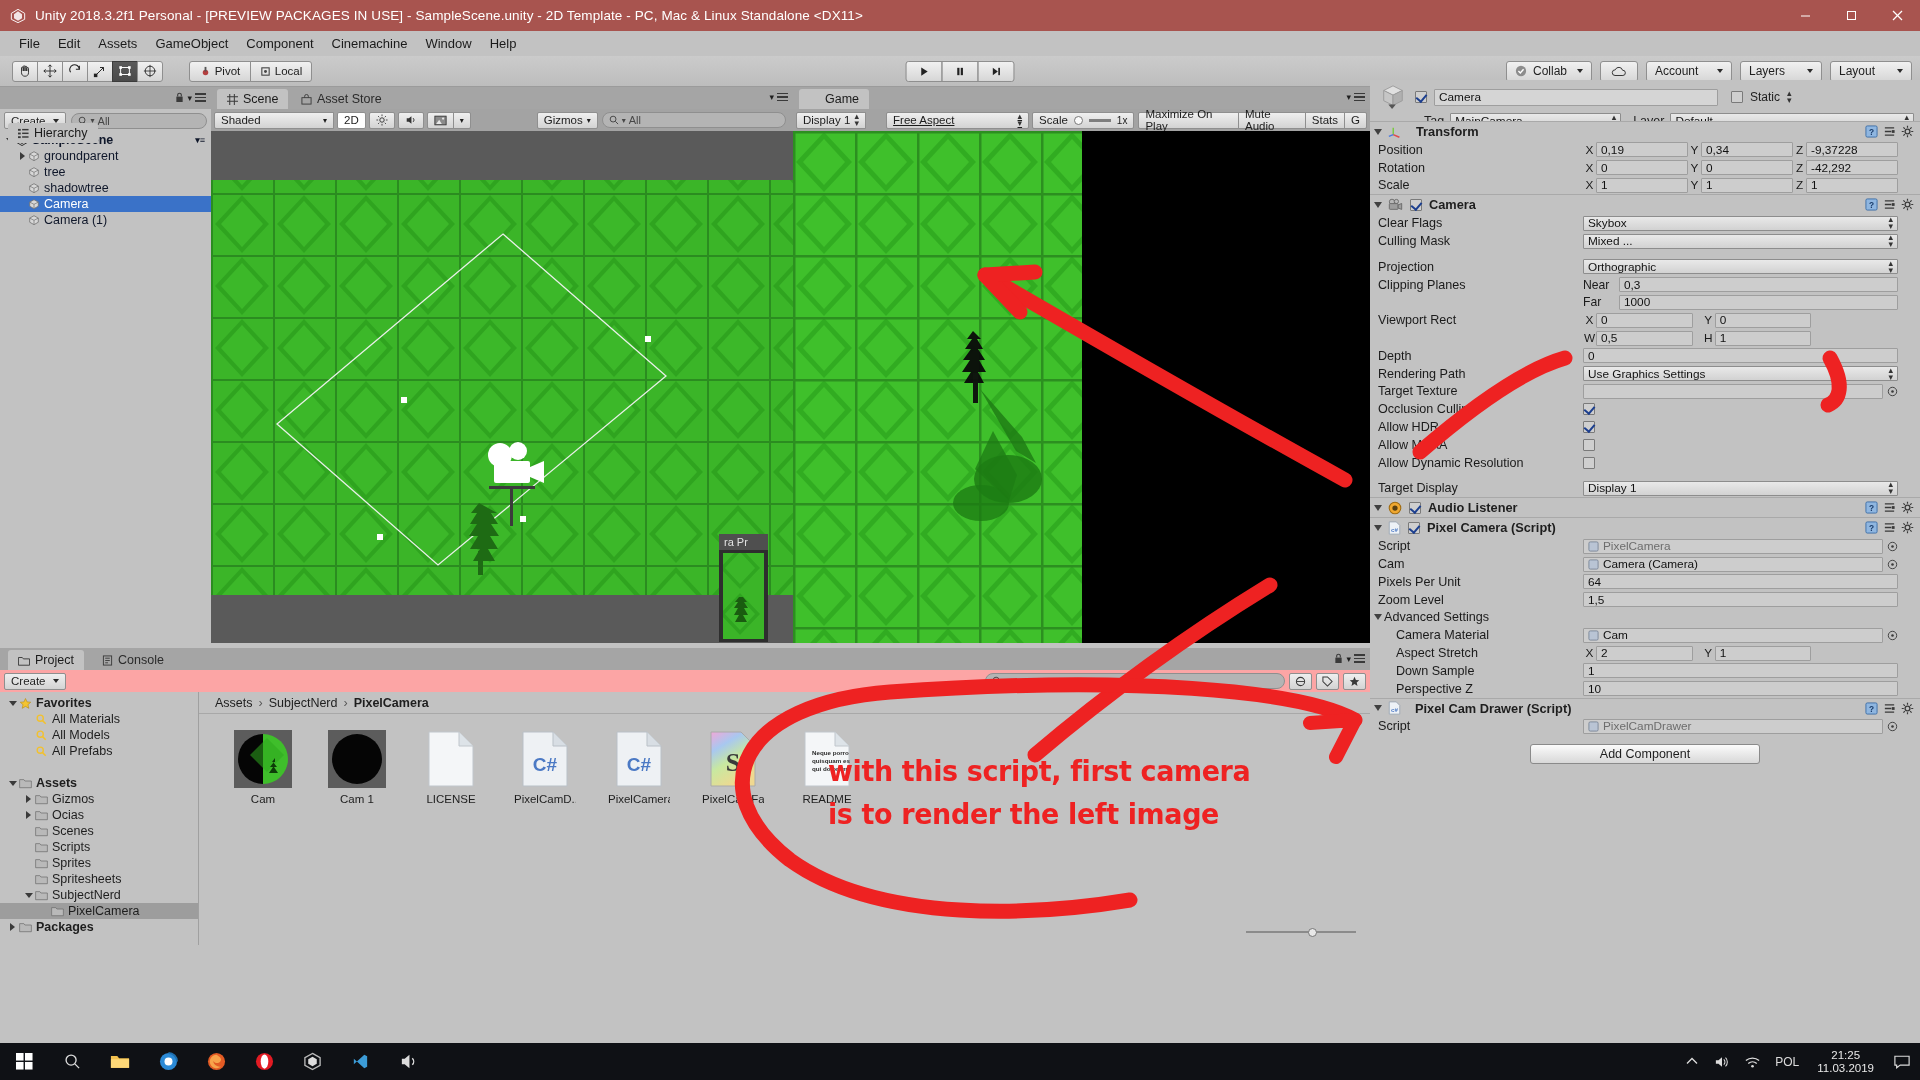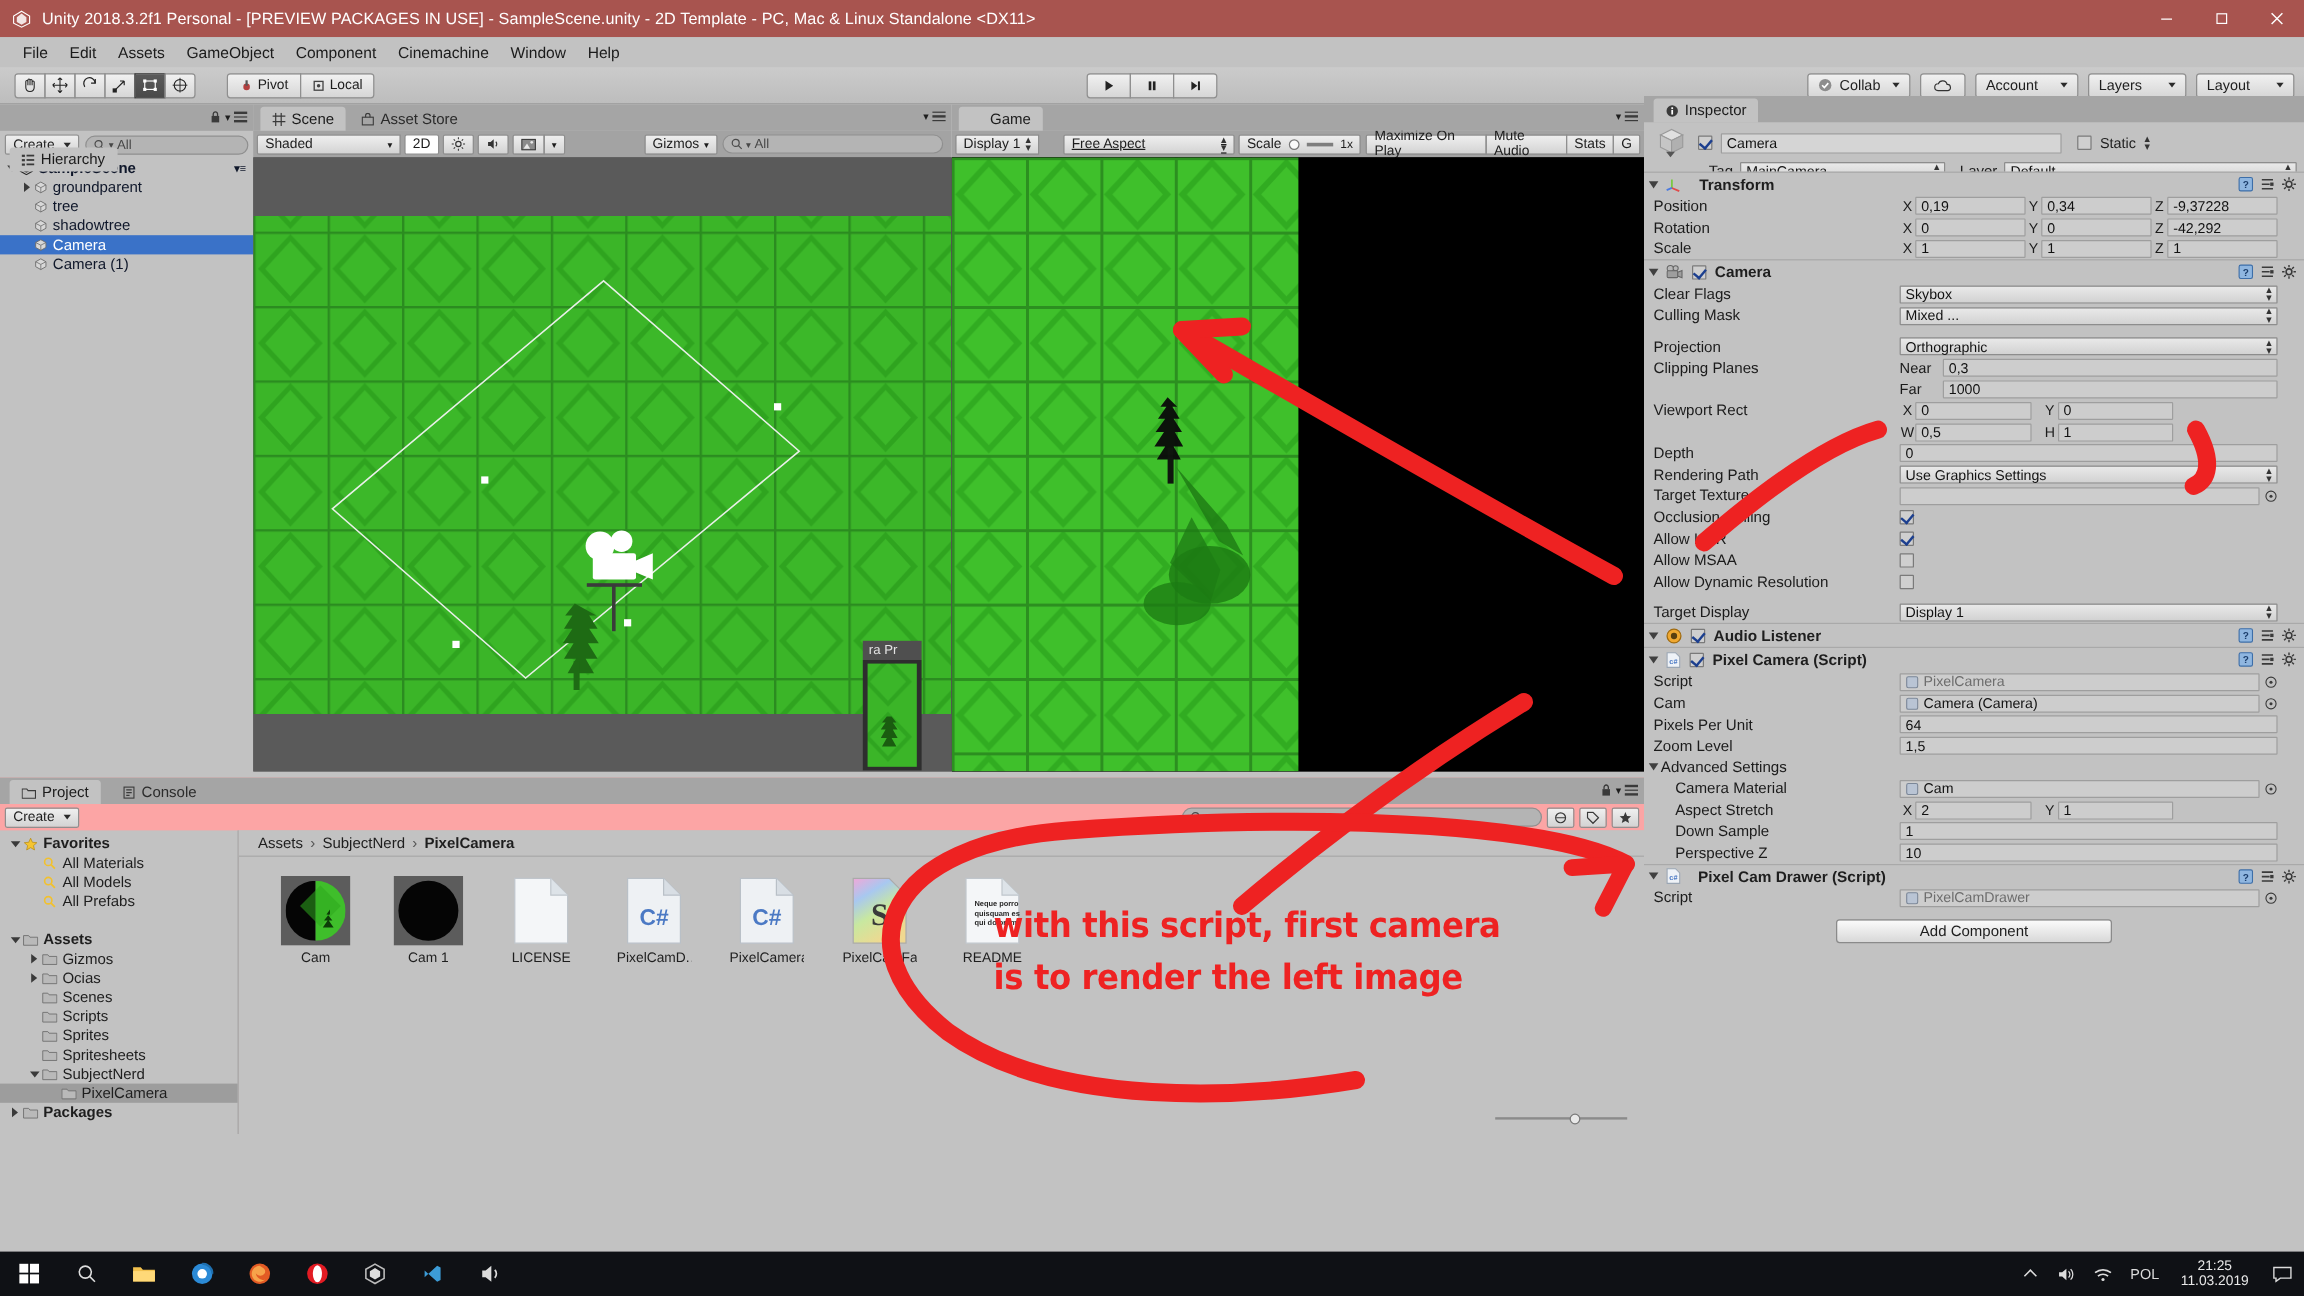--- a/index.html
+++ b/index.html
@@ -890,30 +890,20 @@
           </div>
         <div class="zoomslider">
           <div class="zs-track"></div>
             <div class="zs-knob"></div>
         </div>
       </div>
     </div>
   </div>
 
   <div class="panel" id="inspector">
-    <div class="ins-head">
-      <div class="tab" style="left:8px;">
-        <svg width="11" height="11" viewBox="0 0 12 12">
-            <circle cx="6" cy="6" r="5.2" fill="#3a3a3a"></circle>
-            <rect x="5.2" y="5" width="1.6" height="4.2" fill="#fff"></rect>
-            <rect x="5.2" y="2.6" width="1.6" height="1.6" fill="#fff"></rect>
-          </svg>
-        <span>Inspector</span>
-      </div>
-    </div>
     <div class="ins-body">
 
       <div class="obj-head">
         <div style="display:flex;align-items:center;gap:7px;">
           <svg width="30" height="26" viewBox="0 0 32 28">
             <polygon points="6,7 16,2 26,7 16,12" fill="#e0e0e0" stroke="#9a9a9a"></polygon>
             <polygon points="6,7 16,12 16,23 6,18" fill="#c6c6c6" stroke="#9a9a9a"></polygon>
             <polygon points="26,7 16,12 16,23 26,18" fill="#b0b0b0" stroke="#9a9a9a"></polygon>
             <polygon points="11,22 19,22 15,27" fill="#555"></polygon>
           </svg>

